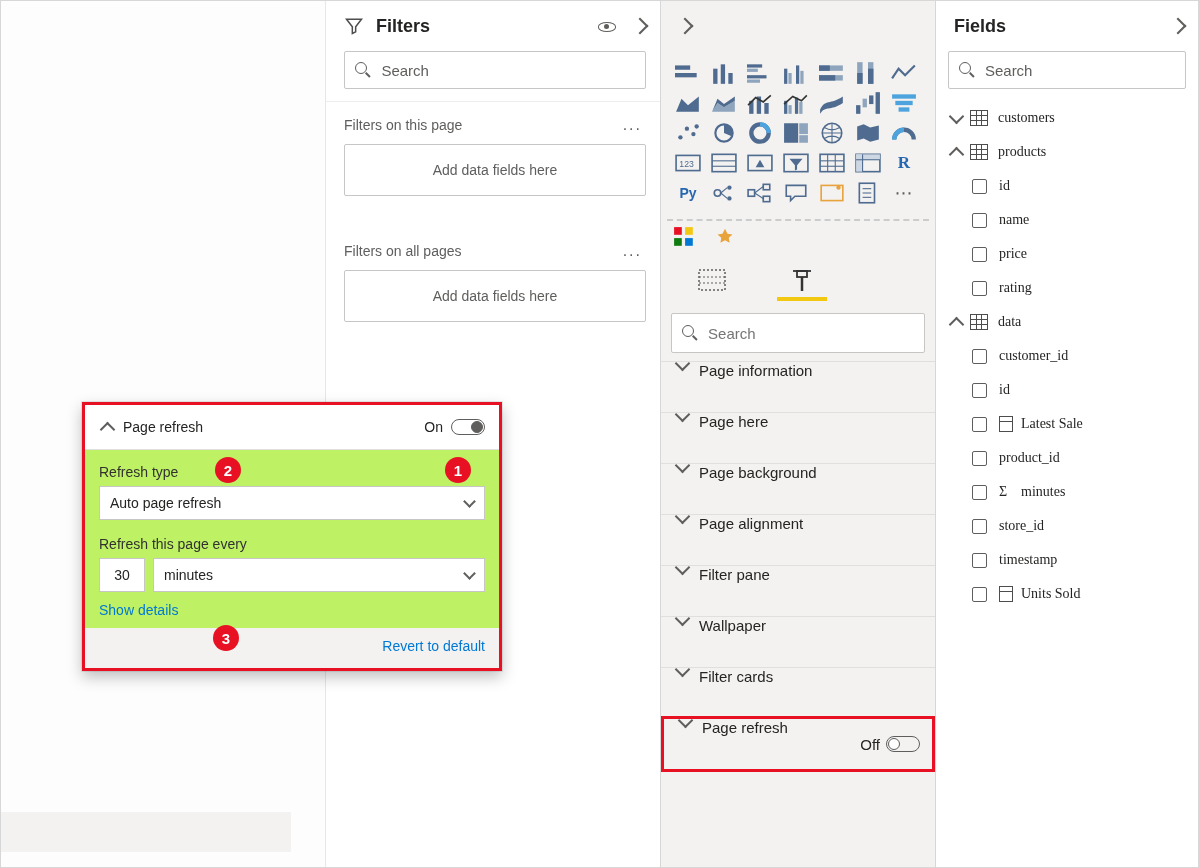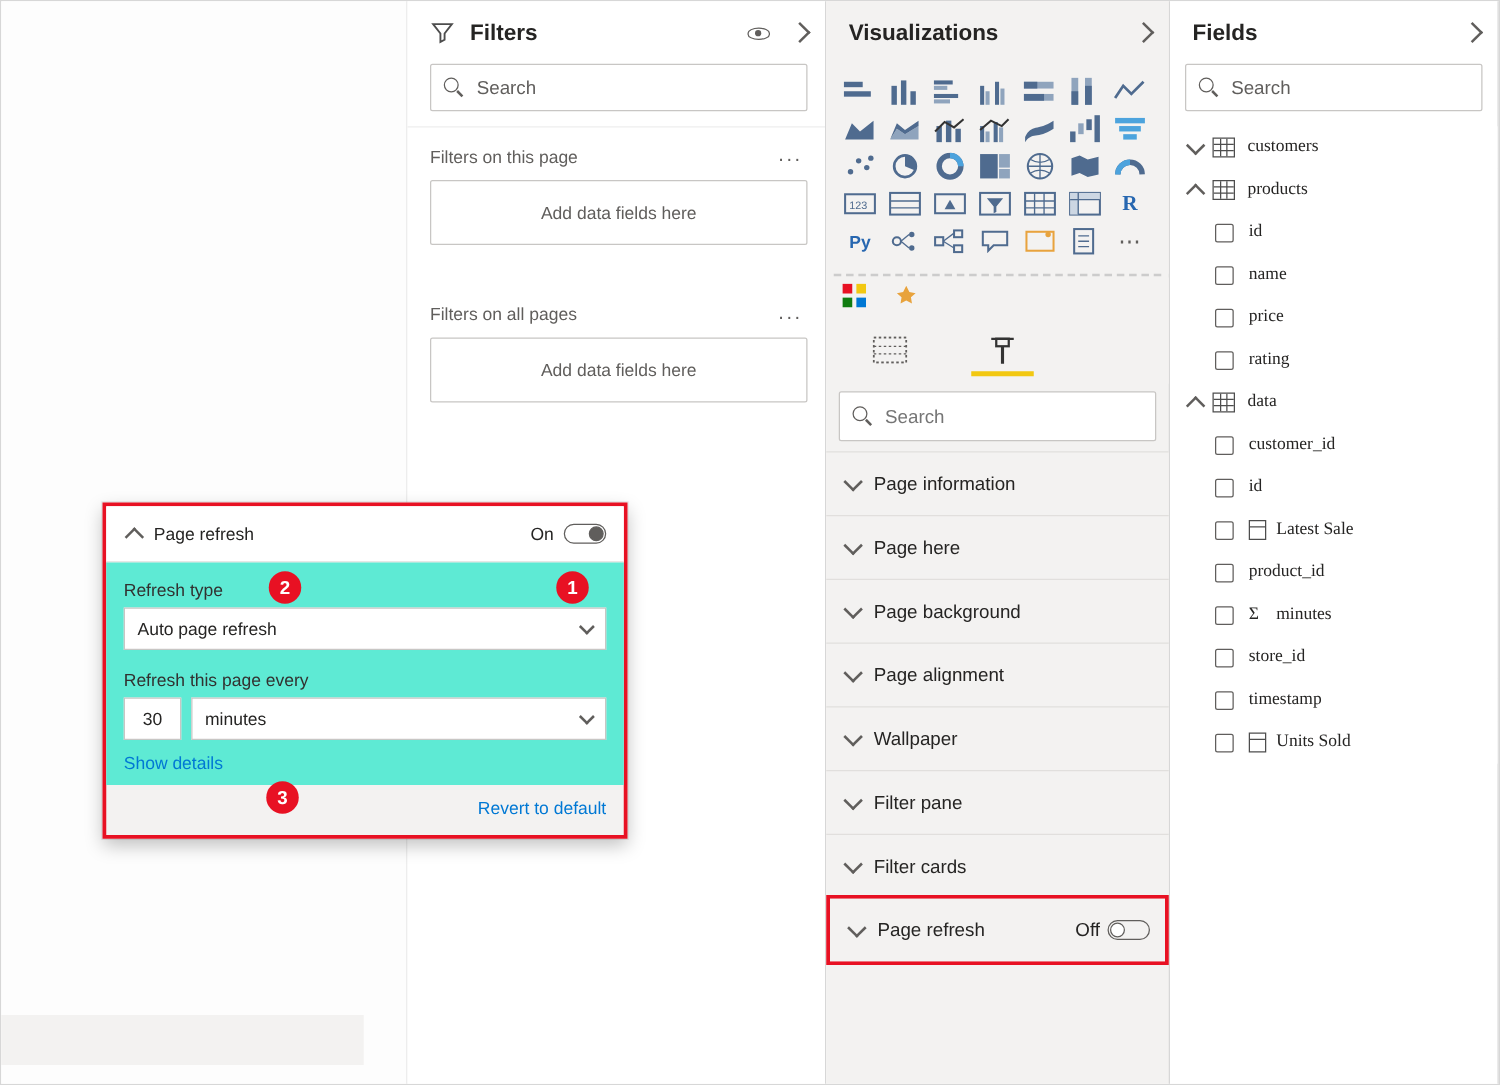--- a/index.html
+++ b/index.html
@@ -218,21 +218,20 @@
     margin: 6px 10px 8px 10px;
     padding: 0 10px;
   }
   .viz-search input {
     border:none; outline:none;
     font-size:15px; width:100%;
     background:transparent;
   }
   .format-row {
     display:flex;
-    align-items:center;
     height:50px;
     padding: 0 12px;
     background:#f3f2f1;
     border-top:1px solid #e1dfdd;
     cursor:pointer;
     font-size:15px;
   }
   .format-row .chev-wrap {
     width:18px;
     display:flex;
@@ -336,21 +335,21 @@
     transform:rotate(-45deg);
     margin-top:4px;
   }
   .callout-header .toggle-wrap {
     margin-left:auto; display:flex; align-items:center; gap:8px;
   }
   .toggle-track.dark { border-color:#605e5c; }
   .toggle-track.dark.on .toggle-thumb { background:#605e5c; border-color:#605e5c;}
   .callout-body {
     padding: 14px 14px 10px 14px;
-    background:#5eead4;
+    background:#bef264;
   }
   .form-label {
     font-size:14px;
     margin-bottom:6px;
     display:block;
     color:#323130;
   }
   .select {
     width:100%;
     height:34px;
@@ -427,21 +426,20 @@
       <div class="filter-section-label">
         <span>Filters on all pages</span>
         <span class="dots">...</span>
       </div>
       <div class="drop-zone">Add data fields here</div>
     </div>
   </div>
 
   <div class="pane viz-pane">
     <div class="pane-header" style="background:#f3f2f1;">
-      <span class="title">Visualizations</span>
       <span class="chev-right"></span>
     </div>
 
     <div class="viz-grid">
 
       <div class="viz-cell">
           <svg viewBox="0 0 24 20">
             <rect x="0" y="3" width="14" height="4" fill="#4F6B8F"></rect>
             <rect x="0" y="10" width="20" height="4" fill="#4F6B8F"></rect>
             <rect x="0" y="17" width="0" height="0"></rect>
@@ -741,27 +739,27 @@
     <div class="format-row">
       <span class="chev-wrap">
           <span class="chev-down"></span>
         </span>
       <span>Page alignment</span>
     </div>
     <div class="format-row">
       <span class="chev-wrap">
           <span class="chev-down"></span>
         </span>
-      <span>Wallpaper</span>
+      <span>Filter pane</span>
     </div>
     <div class="format-row">
       <span class="chev-wrap">
           <span class="chev-down"></span>
         </span>
-      <span>Filter pane</span>
+      <span>Wallpaper</span>
     </div>
     <div class="format-row">
       <span class="chev-wrap">
           <span class="chev-down"></span>
         </span>
       <span>Filter cards</span>
     </div>
     <div class="page-refresh-container-hl">
       <div class="format-row" style="border-top:none">
         <span class="chev-wrap">

